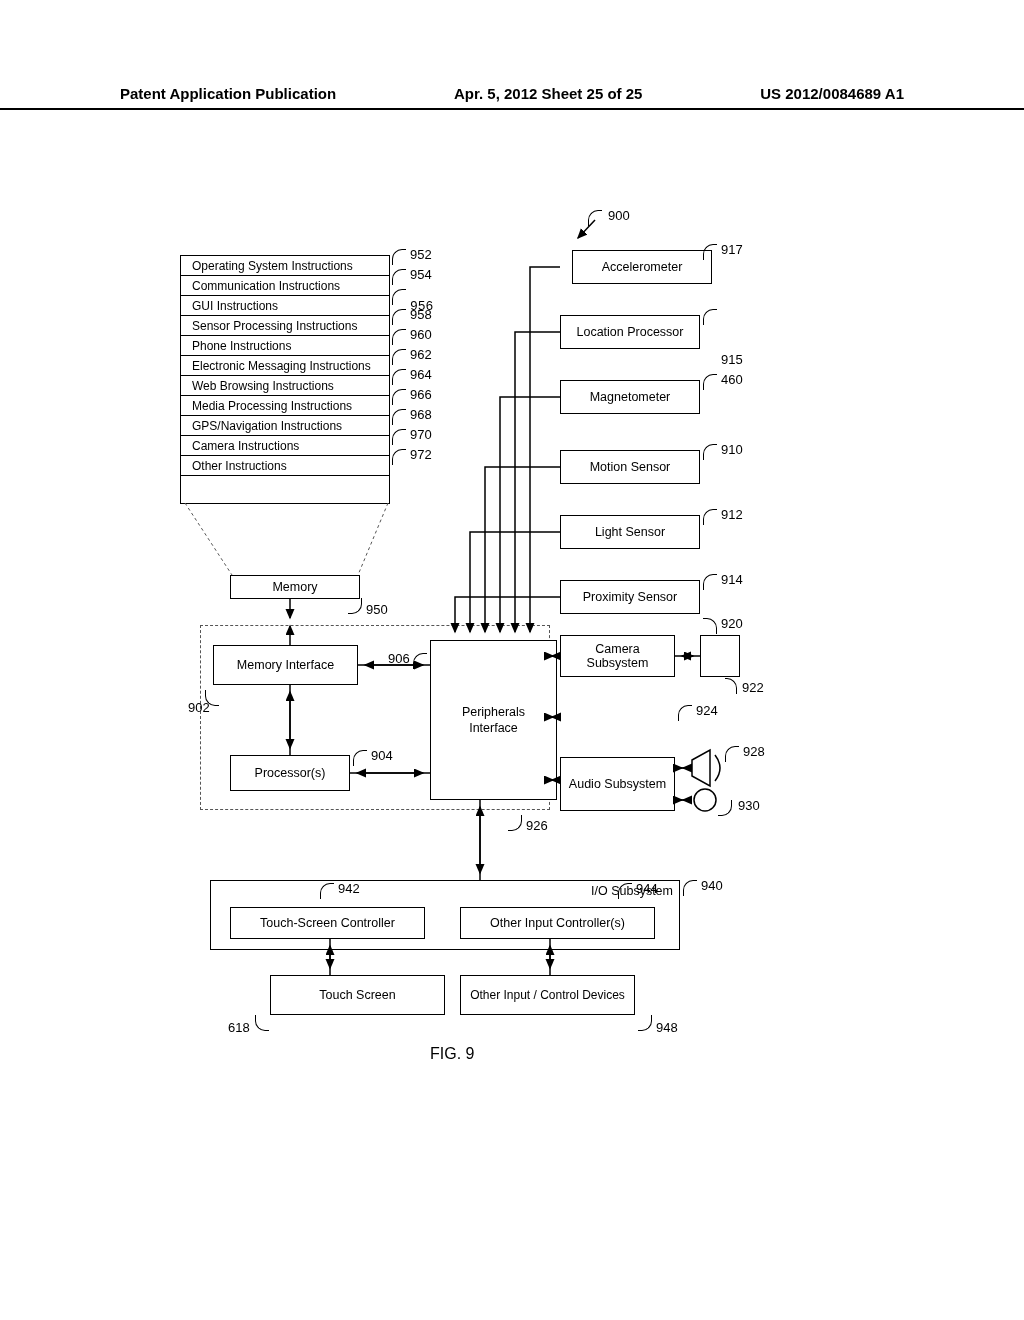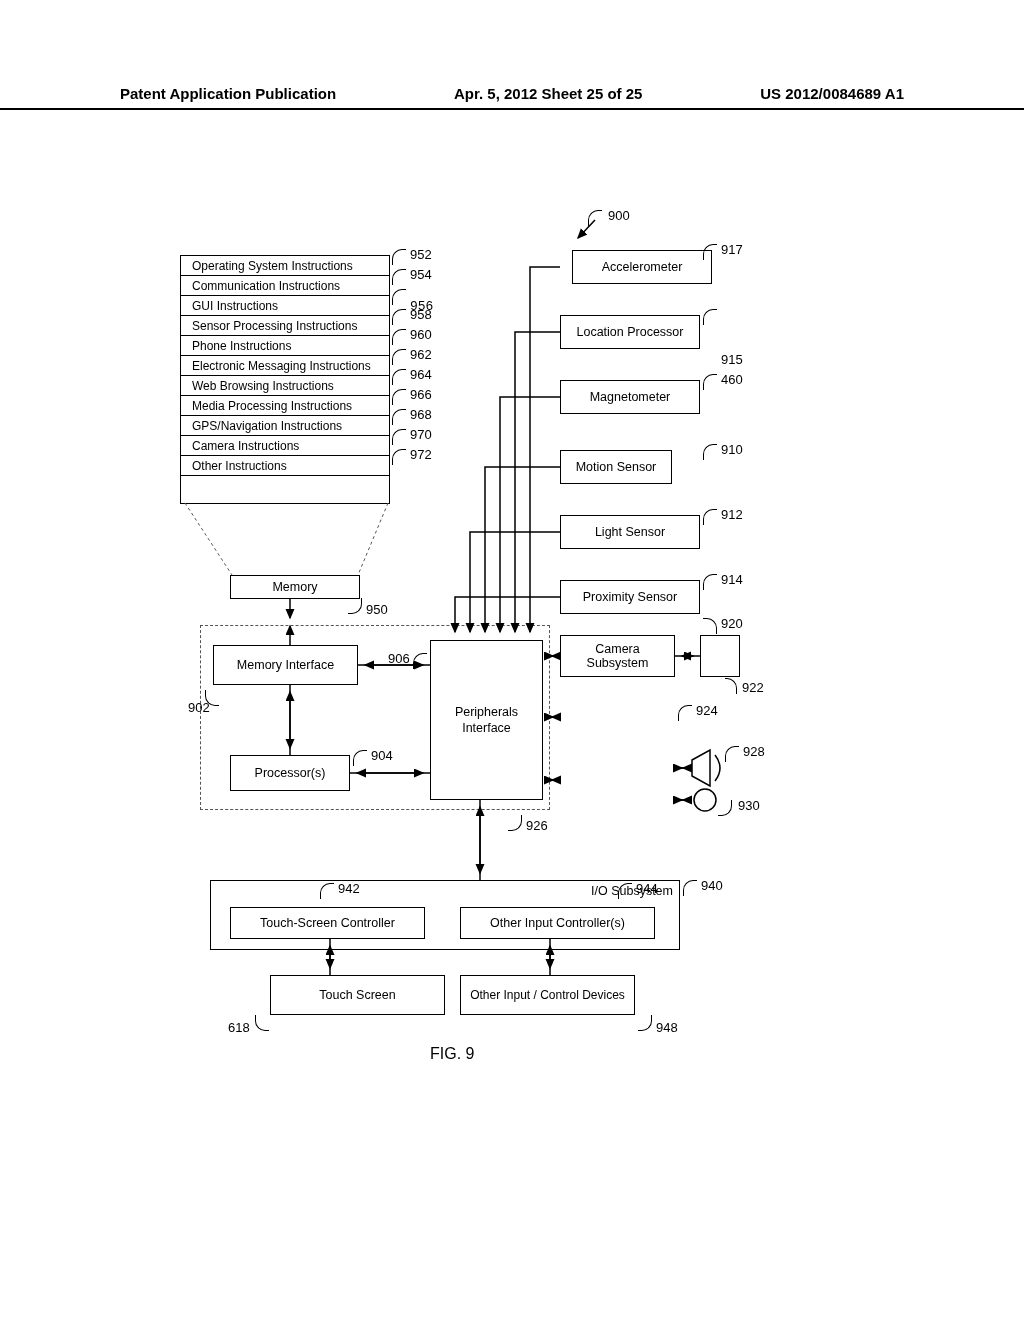--- a/index.html
+++ b/index.html
@@ -119,35 +119,36 @@
   </div>
 
   <div class="box" style="top:375px; left:60px; width:130px; height:24px;">Memory</div>
 
   <div class="dashed-box" style="top:425px; left:30px; width:350px; height:185px;"></div>
 
   <div class="box" style="top:445px; left:43px; width:145px; height:40px;">Memory Interface</div>
 
   <div class="box" style="top:555px; left:60px; width:120px; height:36px;">Processor(s)</div>
 
-  <div class="box" style="top:440px; left:260px; width:113px; height:160px; flex-direction:column;">
+  <div class="box" style="top:440px; left:260px; width:127px; height:160px; flex-direction:column;">
     <span style="line-height:1.3;">Peripherals Interface</span>
   </div>
 
   <div class="box" style="top:50px;  left:390px; width:140px; height:34px;margin-left:12px;">Accelerometer</div>
   <div class="box" style="top:115px; left:390px; width:140px; height:34px;">Location Processor</div>
   <div class="box" style="top:180px; left:390px; width:140px; height:34px;">Magnetometer</div>
-  <div class="box" style="top:250px; left:390px; width:112px; height:34px;">Motion Sensor</div>
+  <div class="box" style="top:250px; left:390px; width:140px; height:34px;">Motion Sensor</div>
   <div class="box" style="top:315px; left:390px; width:140px; height:34px;">Light Sensor</div>
   <div class="box" style="top:380px; left:390px; width:140px; height:34px;">Proximity Sensor</div>
 
   <div class="box" style="top:435px; left:390px; width:115px; height:42px;">Camera Subsystem</div>
   <div class="box" style="top:435px; left:530px; width:40px; height:42px;"></div>
 
 
+  <div class="box" style="top:557px; left:390px; width:115px; height:54px;">Audio Subsystem</div>
 
   <div class="box" style="top:680px; left:40px; width:470px; height:70px; align-items:flex-start; justify-content:flex-end; padding-top:3px;">
     <span>I/O Subsystem</span>
   </div>
   <div class="box" style="top:707px; left:60px; width:195px; height:32px;">Touch-Screen Controller</div>
   <div class="box" style="top:707px; left:290px; width:195px; height:32px;">Other Input Controller(s)</div>
 
   <div class="box" style="top:775px; left:100px; width:175px; height:40px;">Touch Screen</div>
   <div class="box" style="top:775px; left:290px; width:175px; height:40px; font-size:12px; line-height:1.2;">Other Input / Control Devices</div>
 

